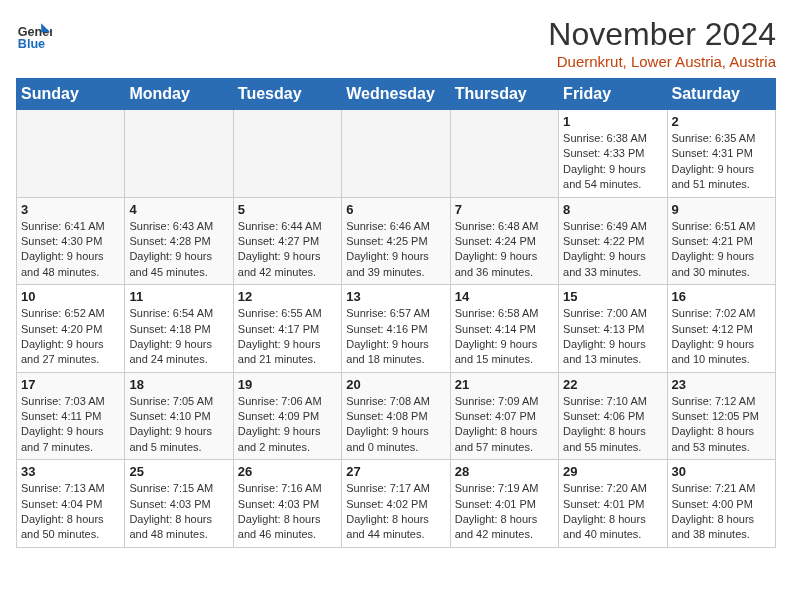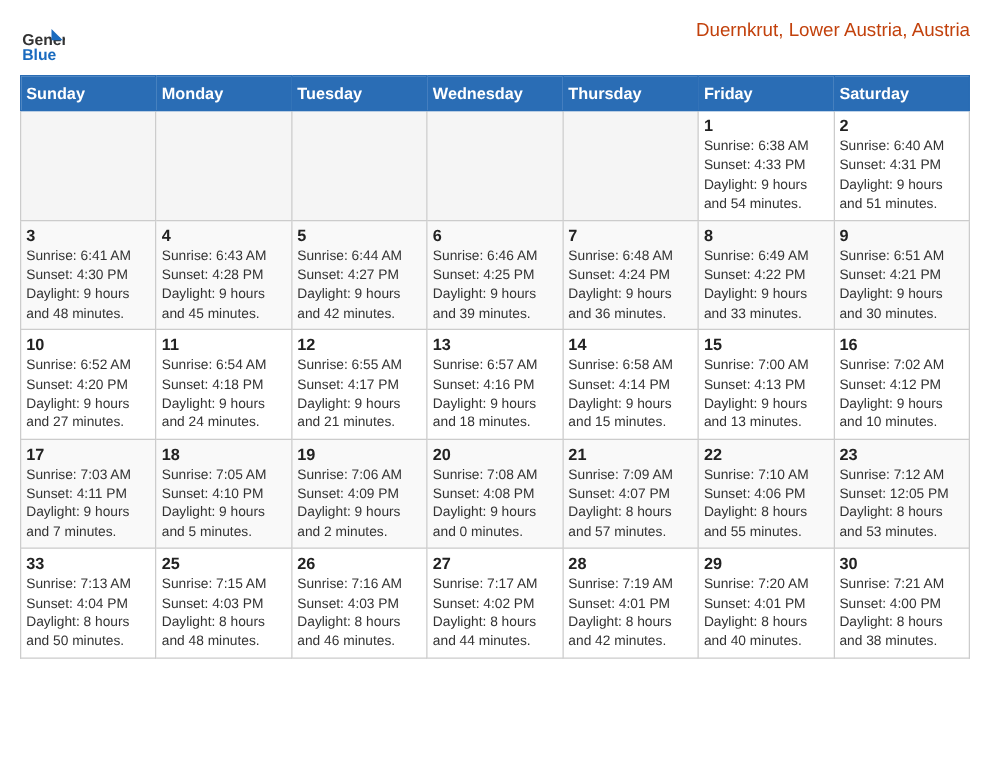--- a/index.html
+++ b/index.html
@@ -40,21 +40,21 @@
     .calendar {
       width: 100%;
       border-collapse: collapse;
       font-size: 11px;
     }
     .calendar th {
       background: #2a6db5;
       color: #fff;
       padding: 6px 4px;
       text-align: left;
-      font-size: 13px;
+      font-size: 16px;
       border: 1px solid #2a6db5;
     }
     .calendar td {
       border: 1px solid #ccc;
       vertical-align: top;
       padding: 4px;
       height: 82px;
       width: 108px;
       background: #fff;
     }
@@ -82,20 +82,21 @@
 
 <div class="header">
   <div class="logo">
     <svg class="logo-icon" viewBox="0 0 40 40">
       <text x="2" y="22" font-size="14" font-weight="bold" fill="#333">General</text>
       <text x="2" y="36" font-size="14" font-weight="bold" fill="#1a6bbf">Blue</text>
       <polygon points="28,8 38,18 28,18" fill="#1a6bbf"></polygon>
     </svg>
   </div>
   <div class="title-block">
+    <div class="month-year">November 2024</div>
     <div class="location">Duernkrut, Lower Austria, Austria</div>
   </div>
 </div>
 
 <table class="calendar">
   <thead>
     <tr id="weekday-header">
         <th>Sunday</th>
         <th>Monday</th>
         <th>Tuesday</th>
@@ -114,21 +115,21 @@
         <td class="empty"></td>
         <td>
           <span class="day-num">1</span>
           <div class="day-info" style="white-space: pre-line;">Sunrise: 6:38 AM
 Sunset: 4:33 PM
 Daylight: 9 hours
 and 54 minutes.</div>
         </td>
         <td>
           <span class="day-num">2</span>
-          <div class="day-info" style="white-space: pre-line;">Sunrise: 6:40 AM
+          <div class="day-info" style="white-space: pre-line;">Sunrise: 6:35 AM
 Sunset: 4:31 PM
 Daylight: 9 hours
 and 51 minutes.</div>
         </td>
       </tr>
       <tr>
         <td>
           <span class="day-num">3</span>
           <div class="day-info" style="white-space: pre-line;">Sunrise: 6:41 AM
 Sunset: 4:30 PM

